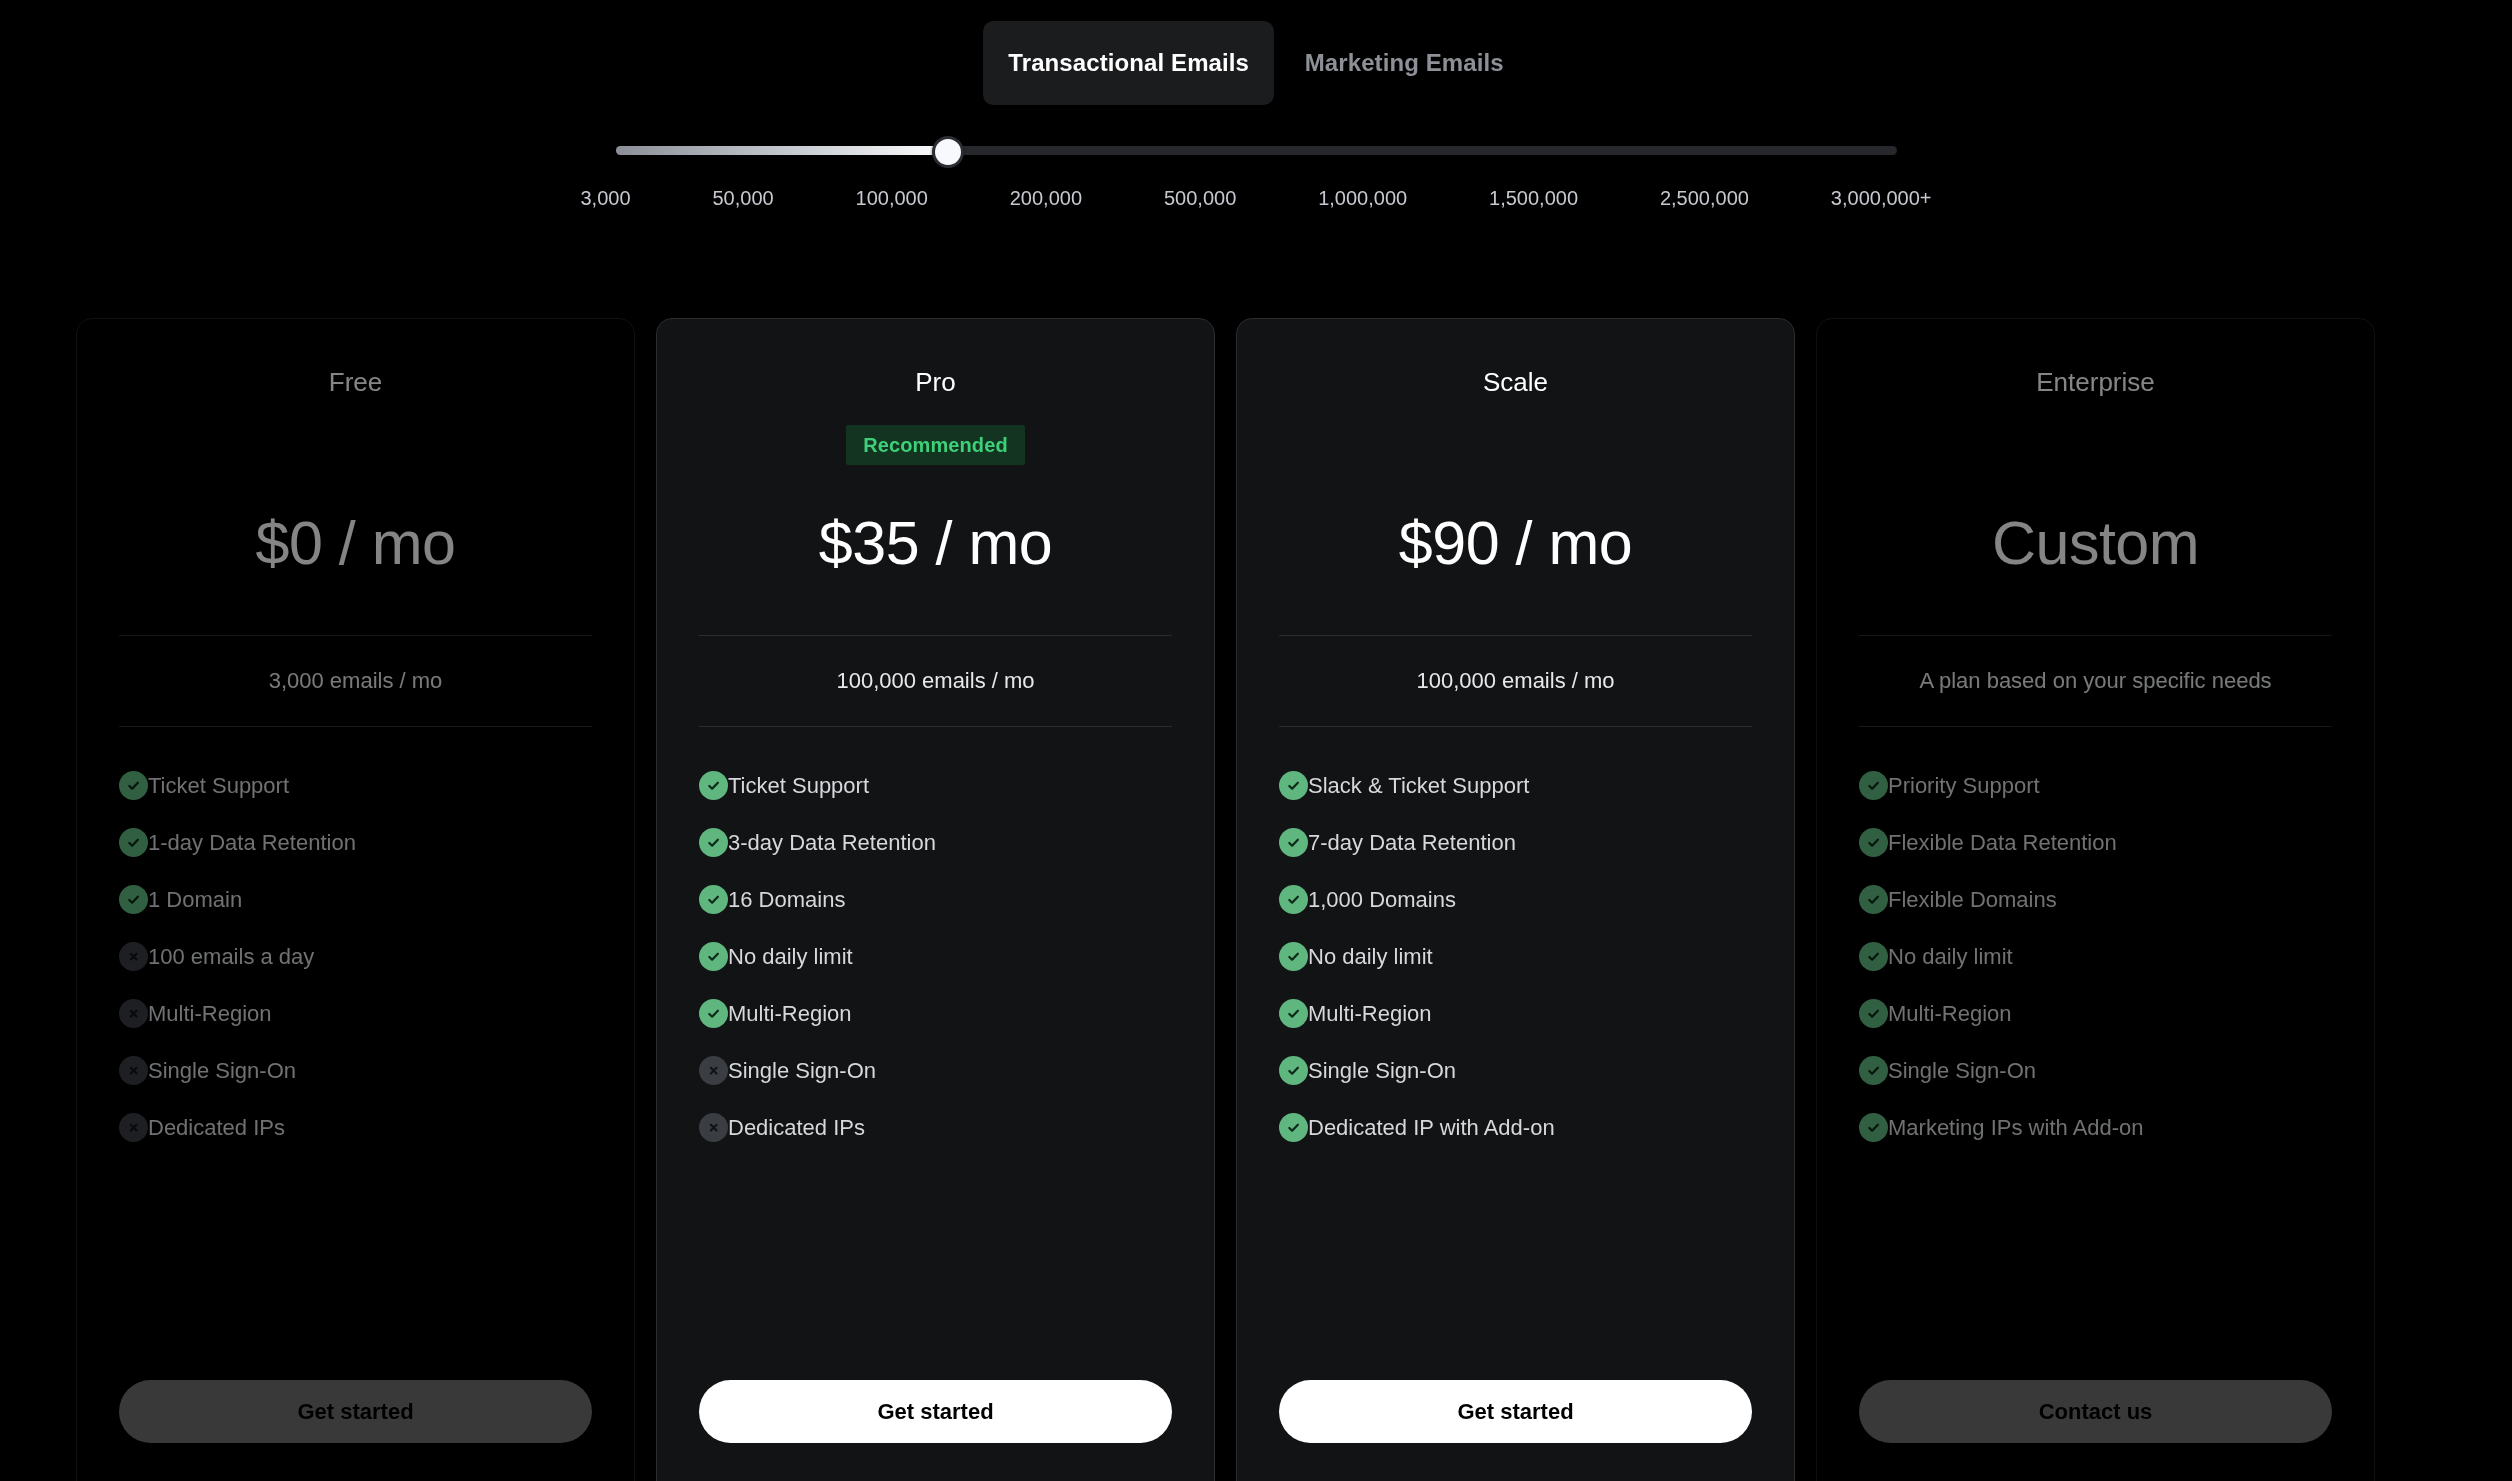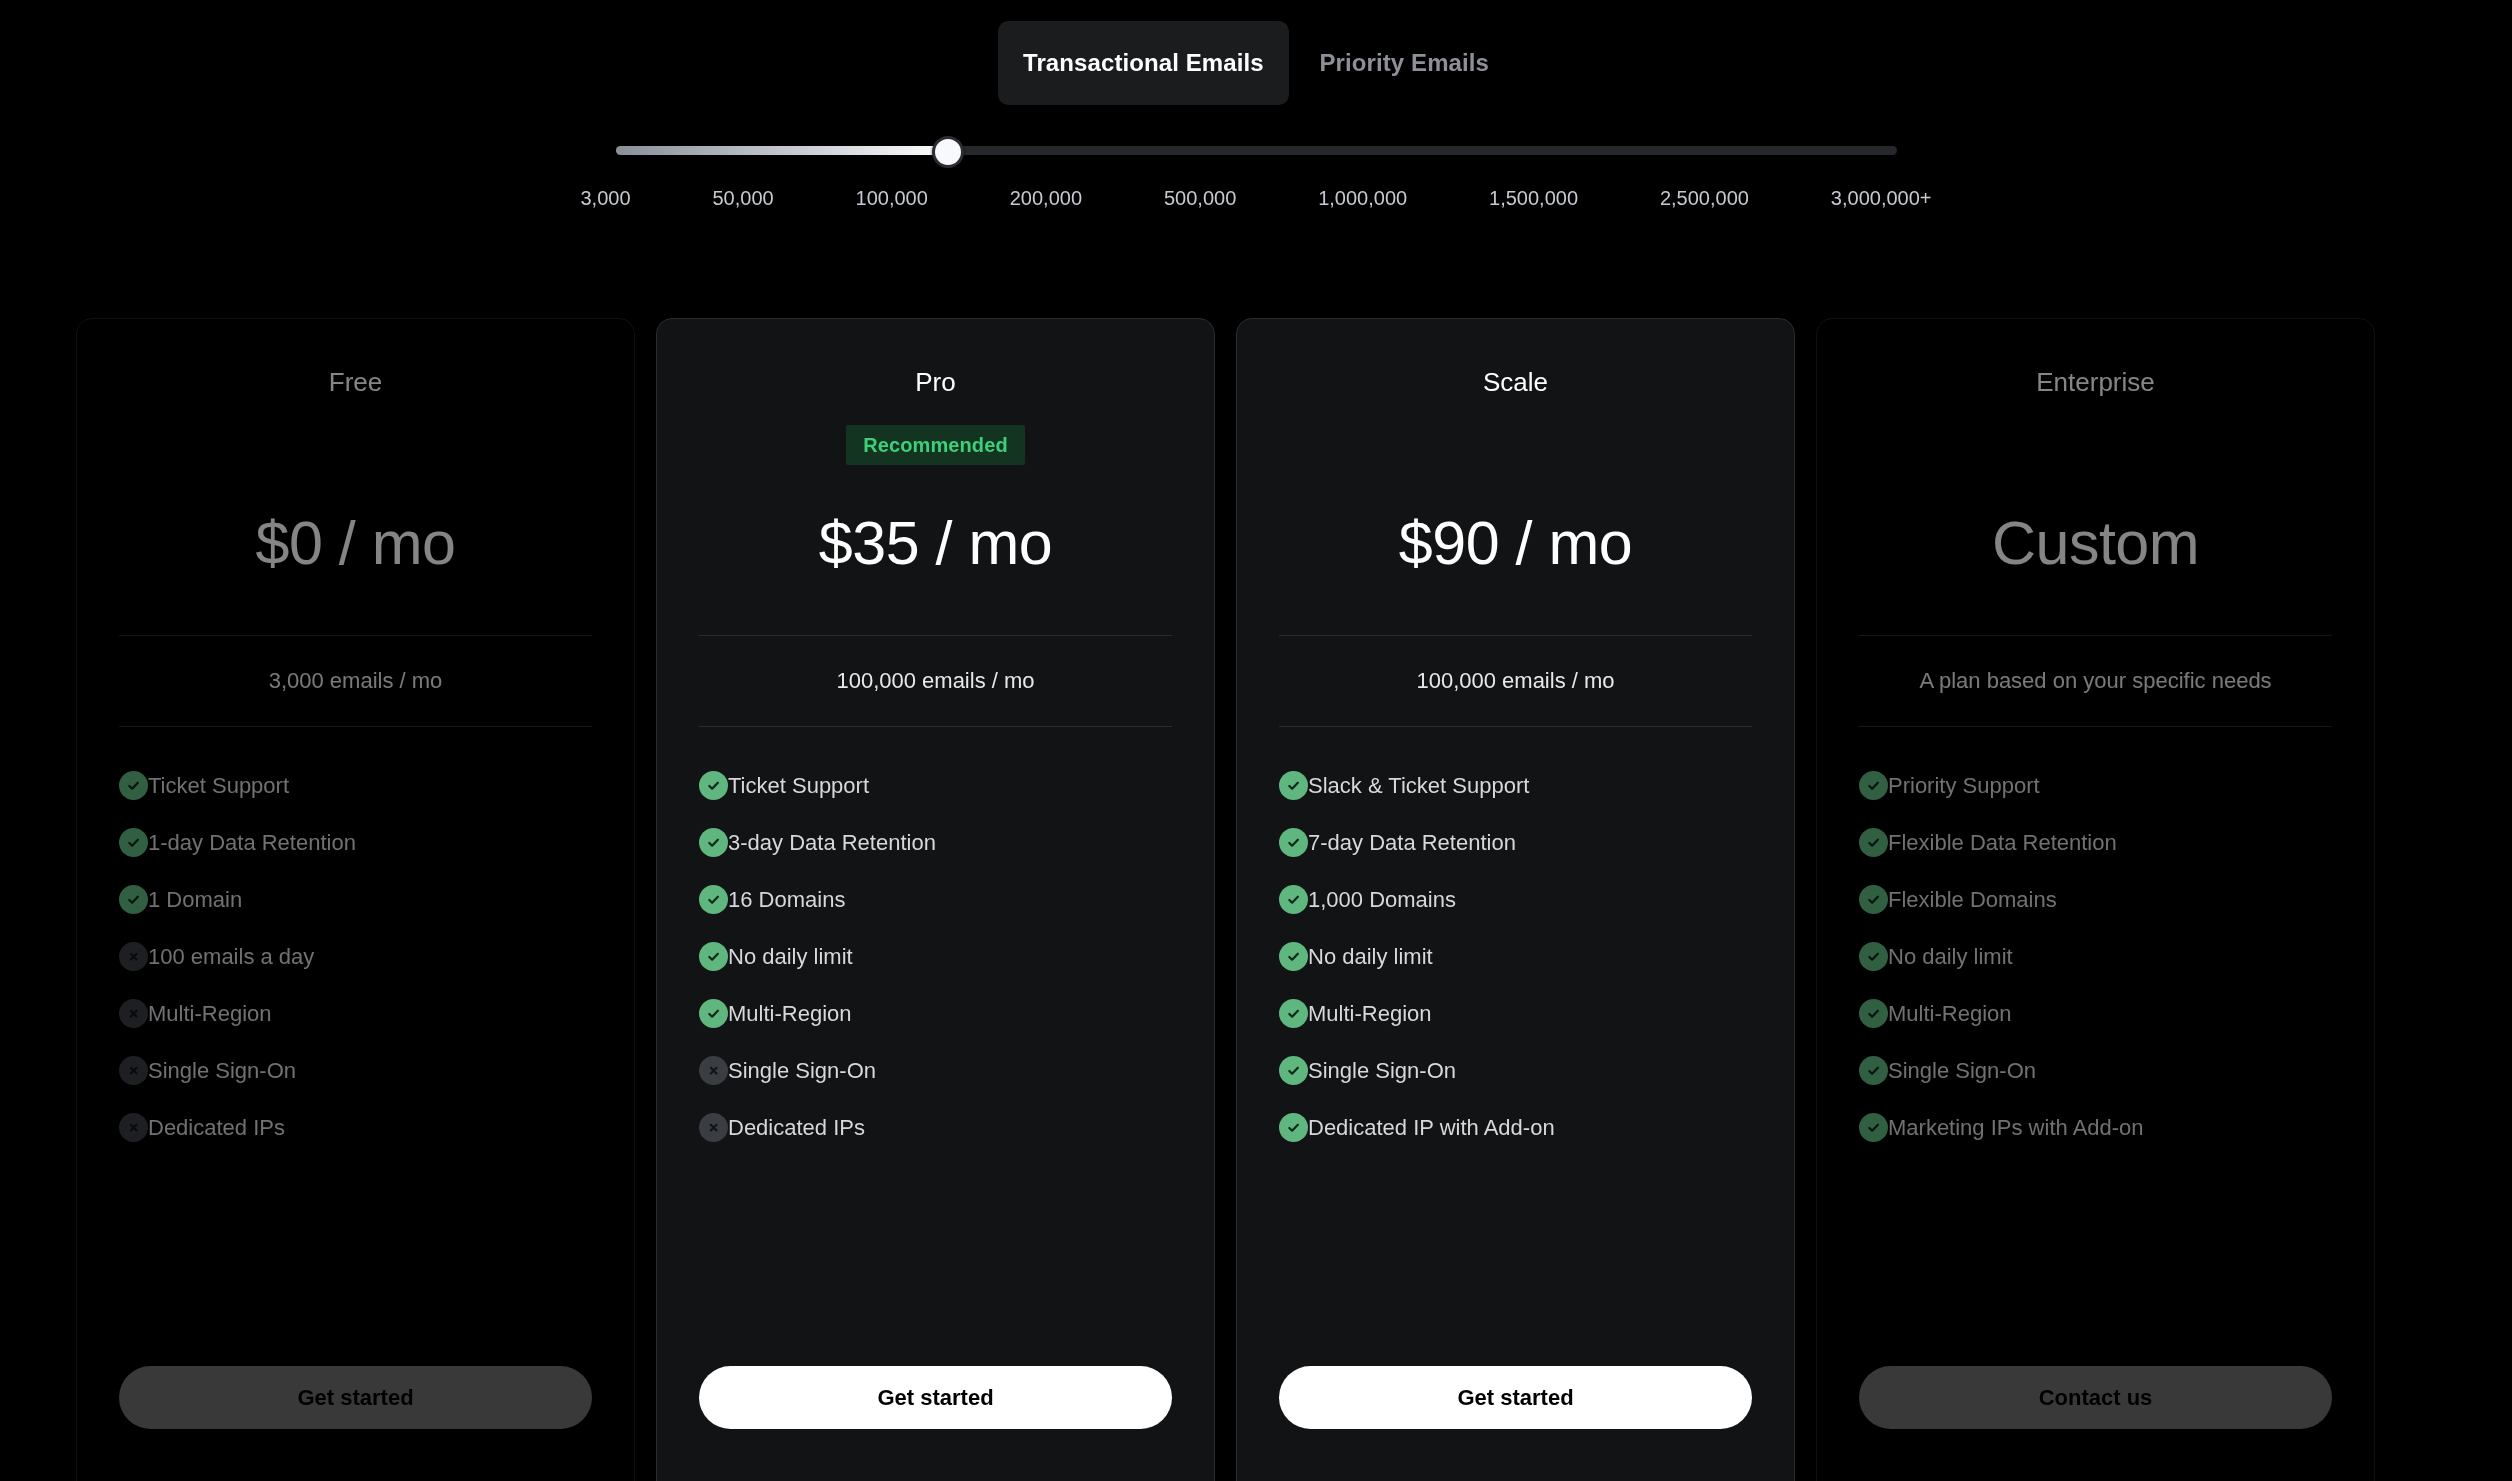--- a/index.html
+++ b/index.html
@@ -104,38 +104,38 @@
     width:29px; height:29px; border-radius:50%;
     flex:0 0 29px;
     display:flex; align-items:center; justify-content:center;
   }
   .ficon.yes { background:#5fb67f; }
   .ficon.no  { background:#3a3d42; }
   .ficon svg { display:block; }
   .flabel { font-size:22px; color:#d6d8db; white-space:nowrap; }
 
   .cta-wrap {
-    position:absolute; left:42px; right:42px; bottom:72px;
+    position:absolute; left:42px; right:42px; bottom:58px;
   }
   .cta {
     width:100%; height:63px; border-radius:31.5px; border:none;
     font-size:22px; font-weight:bold; color:#000000;
     background:#ffffff; cursor:pointer;
     font-family:"Liberation Sans", sans-serif;
   }
   .cta.muted { background:#6e6e6e; }
 </style>
 </head>
 <body>
 
 <div class="page">
 
   <div class="tabs" id="tabs">
       <div class="tab active">Transactional Emails</div>
-      <div class="tab">Priority Emails</div>
+      <div class="tab">Marketing Emails</div>
     </div>
 
   <div class="slider-wrap">
     <div class="track-row">
       <div class="track"></div>
       <div class="track-fill"></div>
       <div class="thumb"></div>
     </div>
     <div class="ticks" id="ticks">
         <div class="tick">3,000</div>

